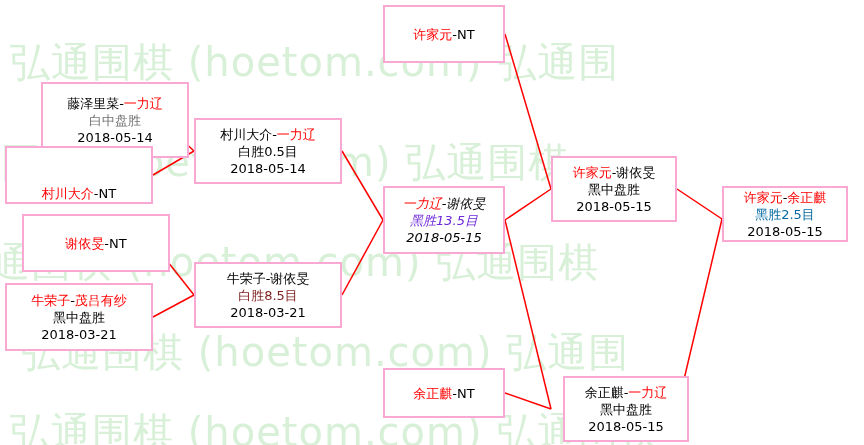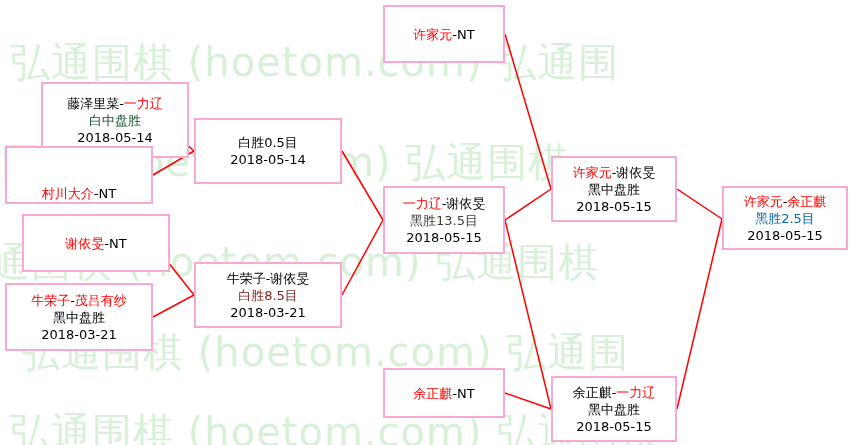--- a/index.html
+++ b/index.html
@@ -95,64 +95,65 @@
       <path d="M505,220 L551,189" stroke="#ff0000" stroke-width="1.5" fill="none"></path>
       <path d="M505,393 L551,409" stroke="#ff0000" stroke-width="1.5" fill="none"></path>
       <path d="M505,220 L551,409" stroke="#ff0000" stroke-width="1.5" fill="none"></path>
       <path d="M677,189 L722,219" stroke="#ff0000" stroke-width="1.5" fill="none"></path>
       <path d="M677,409 L722,219" stroke="#ff0000" stroke-width="1.5" fill="none"></path>
     </svg>
 
   <div id="nodes">
       <div class="node" style="left: 5px; top: 82px; width: 148px; height: 76px; margin-left: 36px;">
         <div class="ln"><span style="color: rgb(0, 0, 0);">藤泽里菜</span><span style="color: rgb(0, 0, 0);">-</span><span style="color: rgb(255, 0, 0);">一力辽</span></div>
-        <div class="ln"><span style="color: #14532d;">白中盘胜</span></div>
+        <div class="ln"><span style="color: #737373;">白中盘胜</span></div>
         <div class="ln"><span style="color: rgb(0, 0, 0);">2018-05-14</span></div>
       </div>
       <div class="node" style="left: 5px; top: 146px; width: 148px; height: 58px; justify-content: flex-end;">
         <div class="ln"><span style="color: rgb(255, 0, 0);">村川大介</span><span style="color: rgb(0, 0, 0);">-NT</span></div>
       </div>
       <div class="node" style="left: 22px; top: 214px; width: 148px; height: 58px;">
         <div class="ln"><span style="color: rgb(255, 0, 0);">谢依旻</span><span style="color: rgb(0, 0, 0);">-NT</span></div>
       </div>
       <div class="node" style="left: 5px; top: 283px; width: 148px; height: 68px;">
         <div class="ln"><span style="color: rgb(255, 0, 0);">牛荣子</span><span style="color: rgb(0, 0, 0);">-</span><span style="color: rgb(255, 0, 0);">茂吕有纱</span></div>
         <div class="ln"><span style="color: rgb(0, 0, 0);">黑中盘胜</span></div>
         <div class="ln"><span style="color: rgb(0, 0, 0);">2018-03-21</span></div>
       </div>
       <div class="node" style="left: 194px; top: 118px; width: 148px; height: 66px;">
+        <div class="ln"><span style="color: rgb(0, 0, 0);">村川大介</span><span style="color: rgb(0, 0, 0);">-</span><span style="color: rgb(255, 0, 0);">一力辽</span></div>
         <div class="ln"><span style="color: rgb(0, 0, 0); margin-top: 48px;">白胜0.5目</span></div>
         <div class="ln"><span style="color: rgb(0, 0, 0);">2018-05-14</span></div>
       </div>
       <div class="node" style="left: 194px; top: 262px; width: 148px; height: 66px;">
         <div class="ln"><span style="color: rgb(0, 0, 0);">牛荣子</span><span style="color: rgb(0, 0, 0);">-</span><span style="color: rgb(0, 0, 0);">谢依旻</span></div>
         <div class="ln"><span style="color: #7f1d1d;">白胜8.5目</span></div>
         <div class="ln"><span style="color: rgb(0, 0, 0);">2018-03-21</span></div>
       </div>
-      <div class="node thick" style="left: 383px; top: 186px; width: 122px; height: 68px;">
+      <div class="node thick" style="left: 383px; top: 186px; width: 122px; height: 68px; font-style: italic;">
         <div class="ln"><span style="color: rgb(255, 0, 0);">一力辽</span><span style="color: rgb(0, 0, 0);">-</span><span style="color: rgb(0, 0, 0);">谢依旻</span></div>
-        <div class="ln"><span style="color: #404040;">黑胜13.5目</span></div>
+        <div class="ln"><span style="color: #6d28d9;">黑胜13.5目</span></div>
         <div class="ln"><span style="color: rgb(0, 0, 0);">2018-05-15</span></div>
       </div>
       <div class="node" style="left: 383px; top: 5px; width: 122px; height: 58px;">
         <div class="ln"><span style="color: rgb(255, 0, 0);">许家元</span><span style="color: rgb(0, 0, 0);">-NT</span></div>
       </div>
       <div class="node" style="left: 383px; top: 368px; width: 122px; height: 50px;">
         <div class="ln"><span style="color: rgb(255, 0, 0);">余正麒</span><span style="color: rgb(0, 0, 0);">-NT</span></div>
       </div>
       <div class="node" style="left: 551px; top: 156px; width: 126px; height: 66px;">
         <div class="ln"><span style="color: rgb(255, 0, 0);">许家元</span><span style="color: rgb(0, 0, 0);">-</span><span style="color: rgb(0, 0, 0);">谢依旻</span></div>
         <div class="ln"><span style="color: rgb(0, 0, 0);">黑中盘胜</span></div>
         <div class="ln"><span style="color: rgb(0, 0, 0);">2018-05-15</span></div>
       </div>
-      <div class="node" style="left: 551px; top: 376px; width: 126px; height: 66px; justify-content: center;">
+      <div class="node" style="left: 563px; top: 376px; width: 126px; height: 66px; justify-content: center;">
         <div class="ln"><span style="color: rgb(0, 0, 0);">余正麒</span><span style="color: rgb(0, 0, 0);">-</span><span style="color: rgb(255, 0, 0);">一力辽</span></div>
         <div class="ln"><span style="color: rgb(0, 0, 0);">黑中盘胜</span></div>
         <div class="ln"><span style="color: rgb(0, 0, 0);">2018-05-15</span></div>
       </div>
-      <div class="node" style="left: 722px; top: 186px; width: 126px; height: 64px;">
+      <div class="node" style="left: 722px; top: 186px; width: 126px; height: 56px;">
         <div class="ln"><span style="color: rgb(255, 0, 0);">许家元</span><span style="color: rgb(0, 0, 0);">-</span><span style="color: rgb(255, 0, 0);">余正麒</span></div>
         <div class="ln"><span style="color: #0369a1;">黑胜2.5目</span></div>
         <div class="ln"><span style="color: rgb(0, 0, 0);">2018-05-15</span></div>
       </div>
     </div>
 
 </div>
 
 </body></html>

